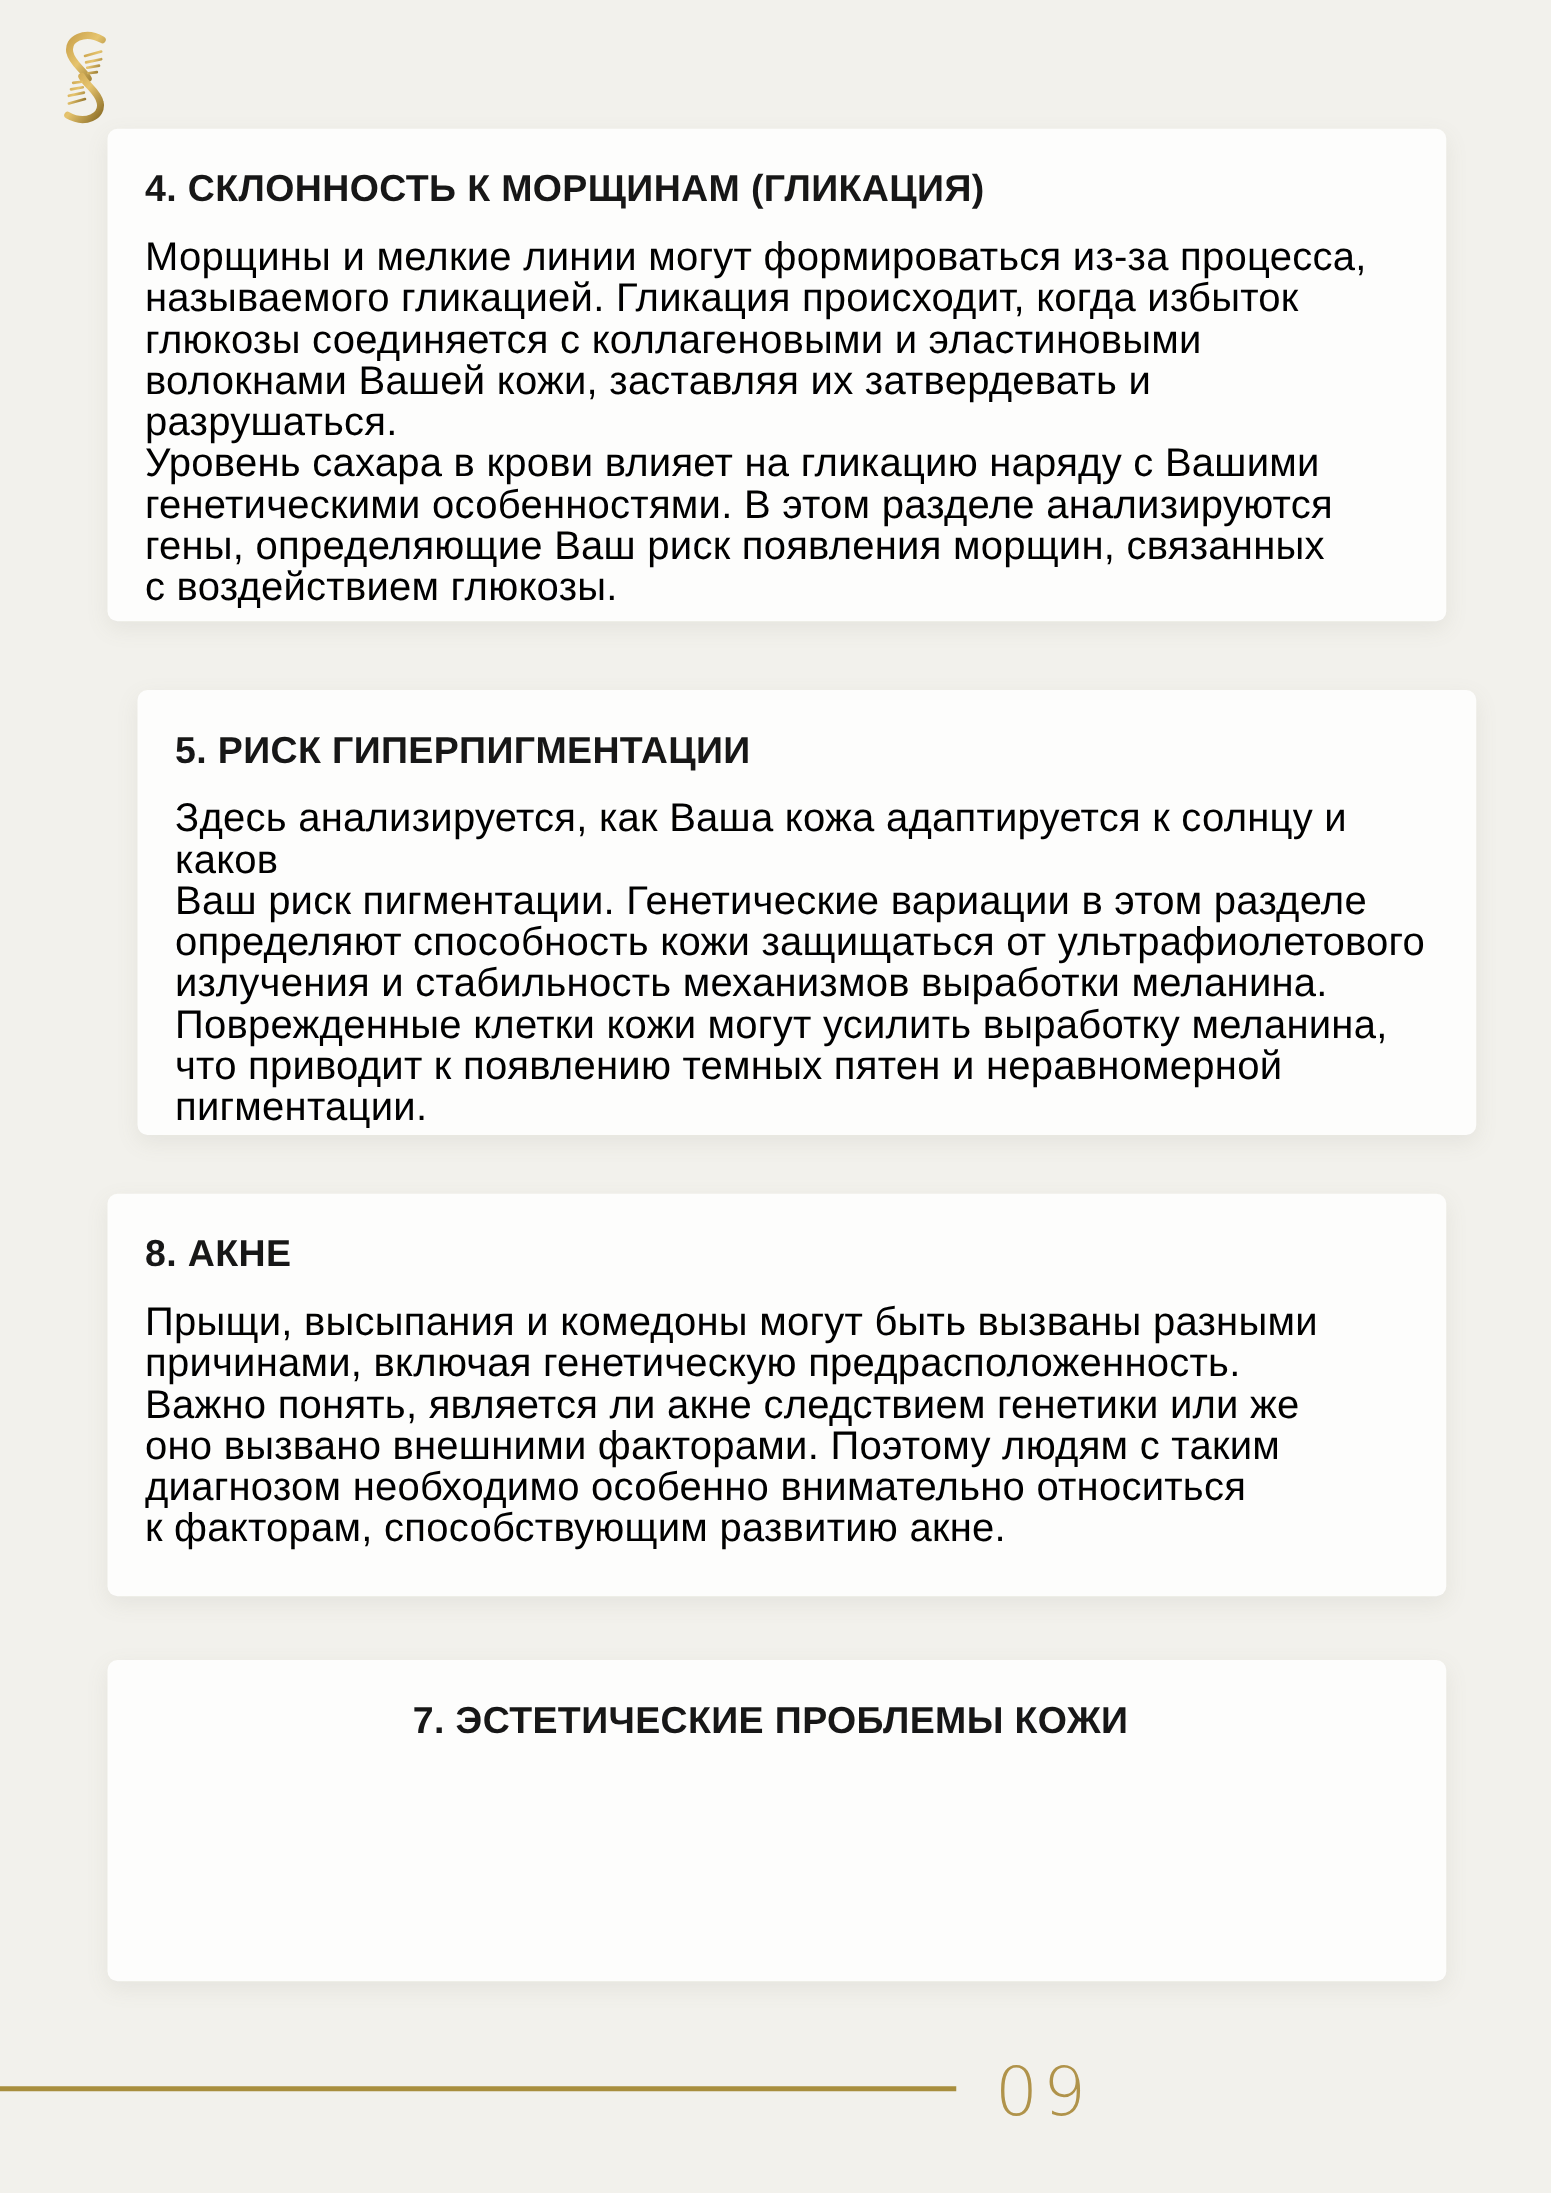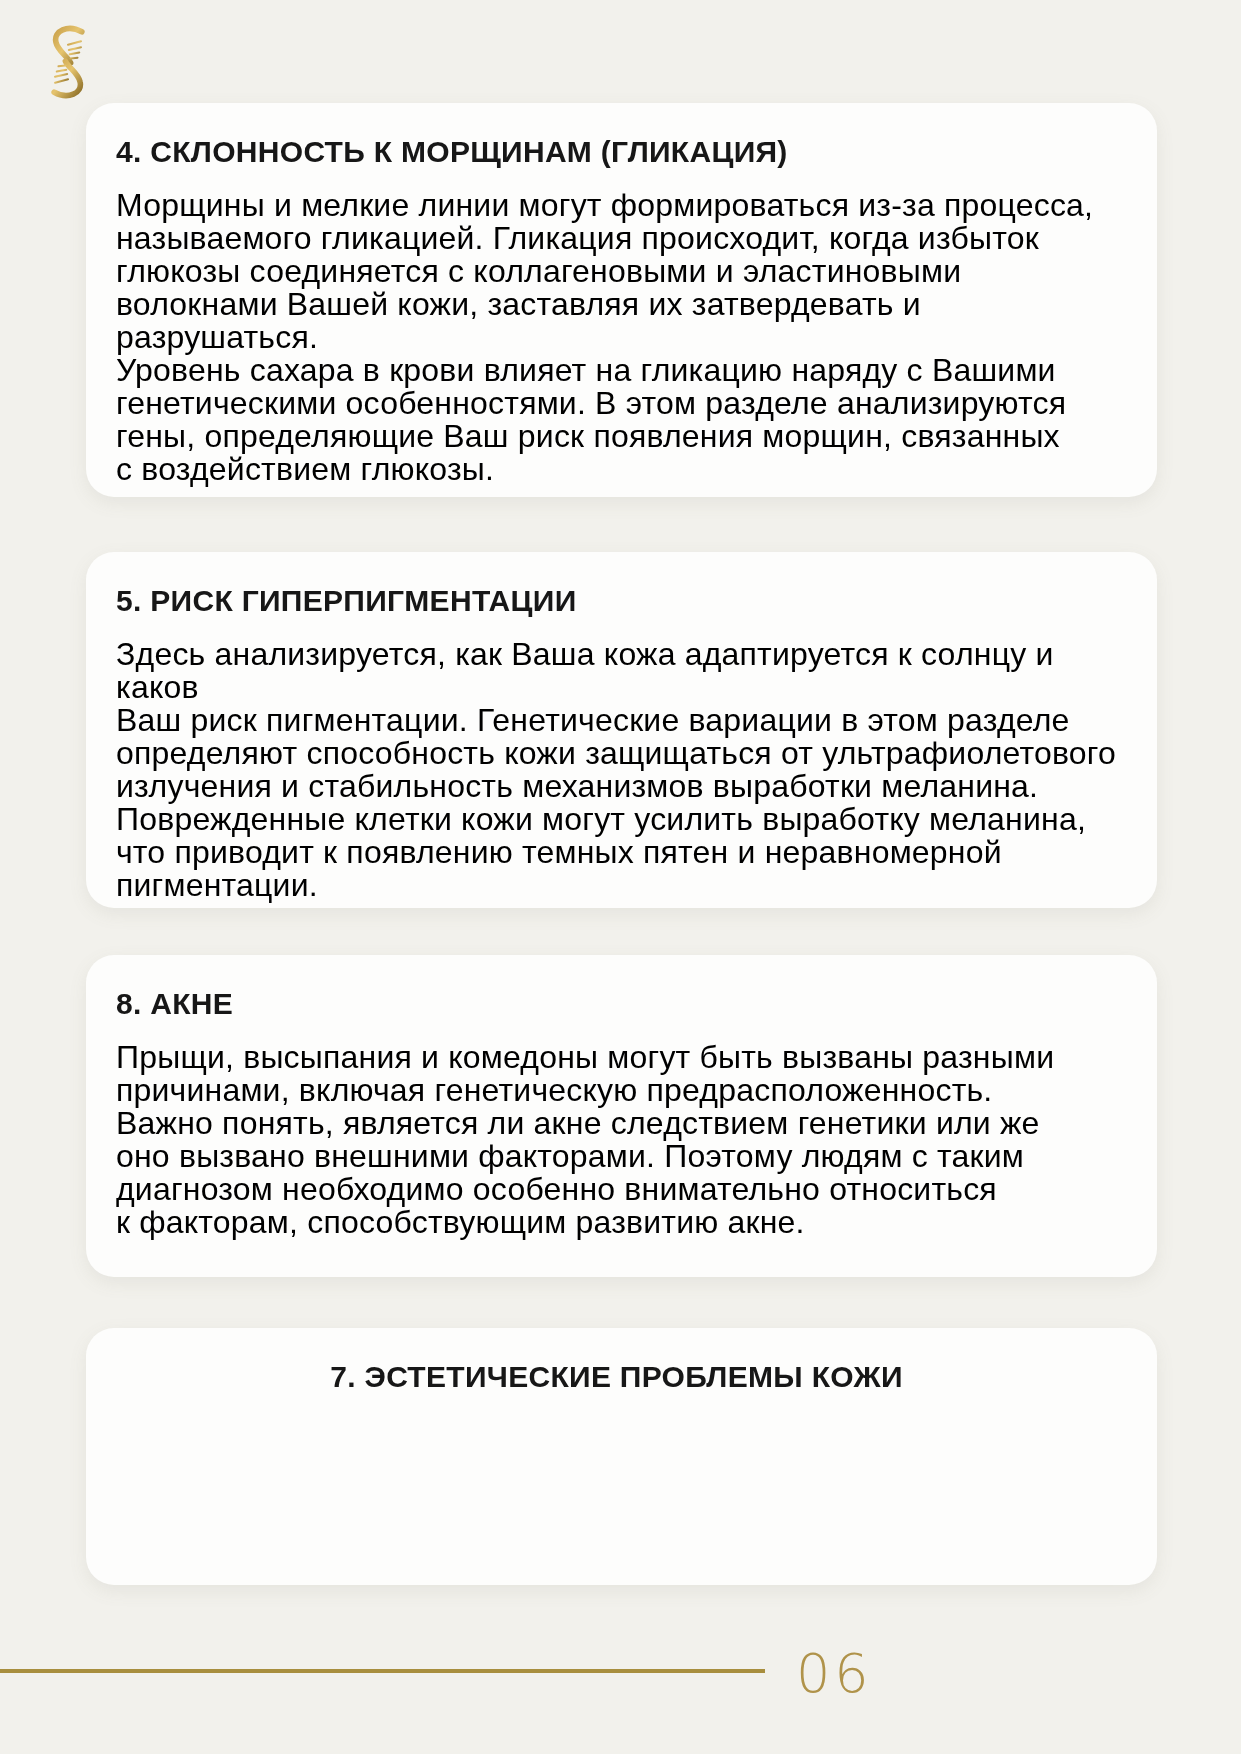--- a/index.html
+++ b/index.html
@@ -14,27 +14,27 @@
 
   .logo {
     position: absolute; left: 42px; top: 24px;
     width: 52px; height: 76px;
   }
 
   .card {
     position: absolute;
     left: 86px; width: 1071px;
     background: #fdfdfc;
-    border-radius: 28px;
+    border-radius: 8px;
     box-shadow: 0 6px 18px rgba(120,115,95,0.10);
     box-sizing: border-box;
     padding: 30px 40px 40px 30px;
   }
   .card-1 { top: 103px;  height: 394px; }
-  .card-2 { top: 552px;  height: 356px; }
+  .card-2 { top: 552px;  height: 356px; margin-left: 24px; }
   .card-3 { top: 955px;  height: 322px; }
   .card-4 { top: 1328px; height: 257px; text-align: center; }
 
   .card h2 {
     margin: 0;
     font-size: 30px;
     line-height: 38px;
     font-weight: 700;
     letter-spacing: 0.3px;
     color: #171717;
@@ -114,15 +114,15 @@
 оно вызвано внешними факторами. Поэтому людям с таким
 диагнозом необходимо особенно внимательно относиться
 к факторам, способствующим развитию акне.</p>
   </section>
 
   <section class="card card-4">
     <h2>7. ЭСТЕТИЧЕСКИЕ ПРОБЛЕМЫ КОЖИ</h2>
   </section>
 
   <div class="footer-rule"></div>
-  <div class="page-number">06</div>
+  <div class="page-number">09</div>
 
 </div>
 
 </body></html>

